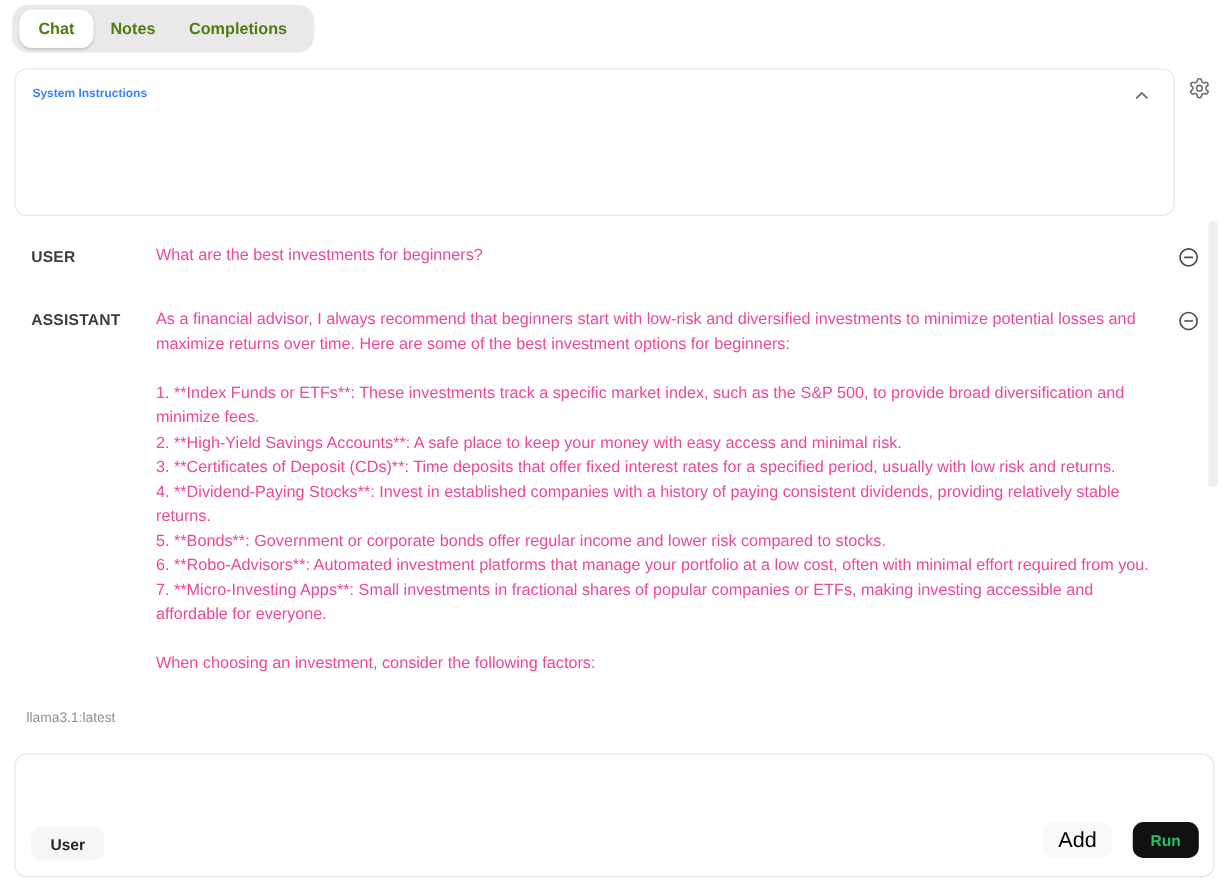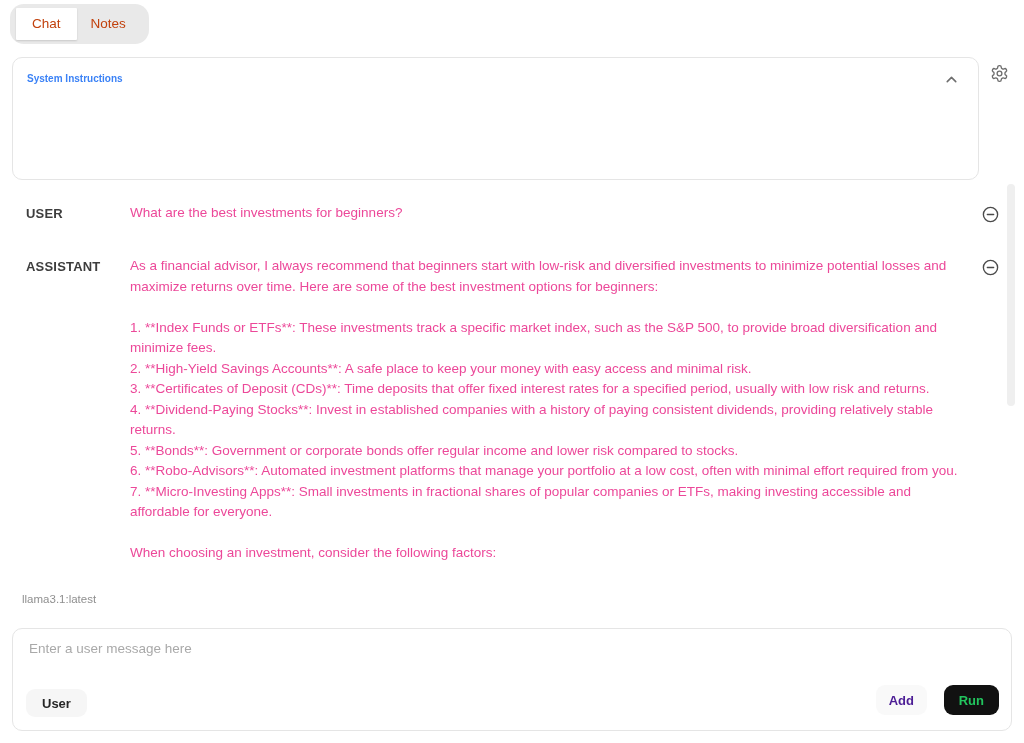--- a/index.html
+++ b/index.html
@@ -9,22 +9,22 @@
     font-family:"Liberation Sans", sans-serif;
     -webkit-font-smoothing:antialiased;
   }
   
   .tabbar{
     position:absolute;left:10px;top:4px;height:40px;
     background:#e9e9e9;border-radius:14px;
     display:flex;align-items:center;padding:0 9px;box-sizing:border-box;
   }
   .tab{
-    padding:8px 14px;font-size:13.5px;font-weight:400;color:#c2410c;
-    border-radius:1px;cursor:pointer;white-space:nowrap;line-height:16px;
+    padding:8px 14px;font-size:13.5px;font-weight:700;color:#4d7c0f;
+    border-radius:11px;cursor:pointer;white-space:nowrap;line-height:16px;
   }
   .tab.active{
     background:#ffffff;box-shadow:0 1px 2px rgba(0,0,0,0.14);
     padding:8px 16px;margin-left:-3px;
   }
   
   .system-card{
     position:absolute;left:12px;top:57px;width:967px;height:123px;
     border:1px solid #e5e5e5;border-radius:10px;background:#fff;
     box-sizing:border-box;padding:13px 14px;
@@ -75,34 +75,35 @@
   }
   .composer-input::placeholder{color:#a9a9a9;opacity:1;}
   .role-btn{
     position:absolute;left:13px;bottom:13px;height:28px;padding:0 16px;
     background:#f6f6f6;border:none;border-radius:9px;cursor:pointer;
     font-family:"Liberation Sans", sans-serif;font-size:13px;font-weight:700;color:#262626;
   }
   .add-btn{
     position:absolute;right:84px;bottom:15px;height:30px;padding:0 13px;
     background:#f9f9f9;border:none;border-radius:9px;cursor:pointer;
-    font-family:"Liberation Sans", sans-serif;font-size:13px;font-weight:700;color:#4c1d95;
+    font-family:"Liberation Sans", sans-serif;font-size:18px;font-weight:400;color:#000000;
   }
   .run-btn{
     position:absolute;right:12px;bottom:15px;height:30px;padding:0 15px;
     background:#111111;border:none;border-radius:9px;cursor:pointer;
     font-family:"Liberation Sans", sans-serif;font-size:13px;font-weight:600;color:#22c55e;
   }
 </style>
 </head>
 <body>
 
 <div class="tabbar">
   <div class="tab active">Chat</div>
   <div class="tab">Notes</div>
+  <div class="tab">Completions</div>
 </div>
 
 <div class="system-card">
   <div class="system-title">System Instructions</div>
   <button class="collapse-btn">
     <span style="display:flex;">
       <svg width="17" height="17" viewBox="0 0 24 24" fill="none" stroke="#6e6e6e" stroke-width="2.2" stroke-linecap="round" stroke-linejoin="round">
           <polyline points="6 15 12 9 18 15"></polyline>
         </svg>
     </span>
@@ -156,17 +157,16 @@
     </button>
   </div>
 
 </div>
 
 <div class="scroll-thumb"></div>
 
 <div class="model-label">llama3.1:latest</div>
 
 <div class="composer">
-  <textarea class="composer-input" placeholder="Enter a user message here" style=""></textarea>
   <button class="role-btn">User</button>
   <button class="add-btn">Add</button>
   <button class="run-btn">Run</button>
 </div>
 
 </body></html>

